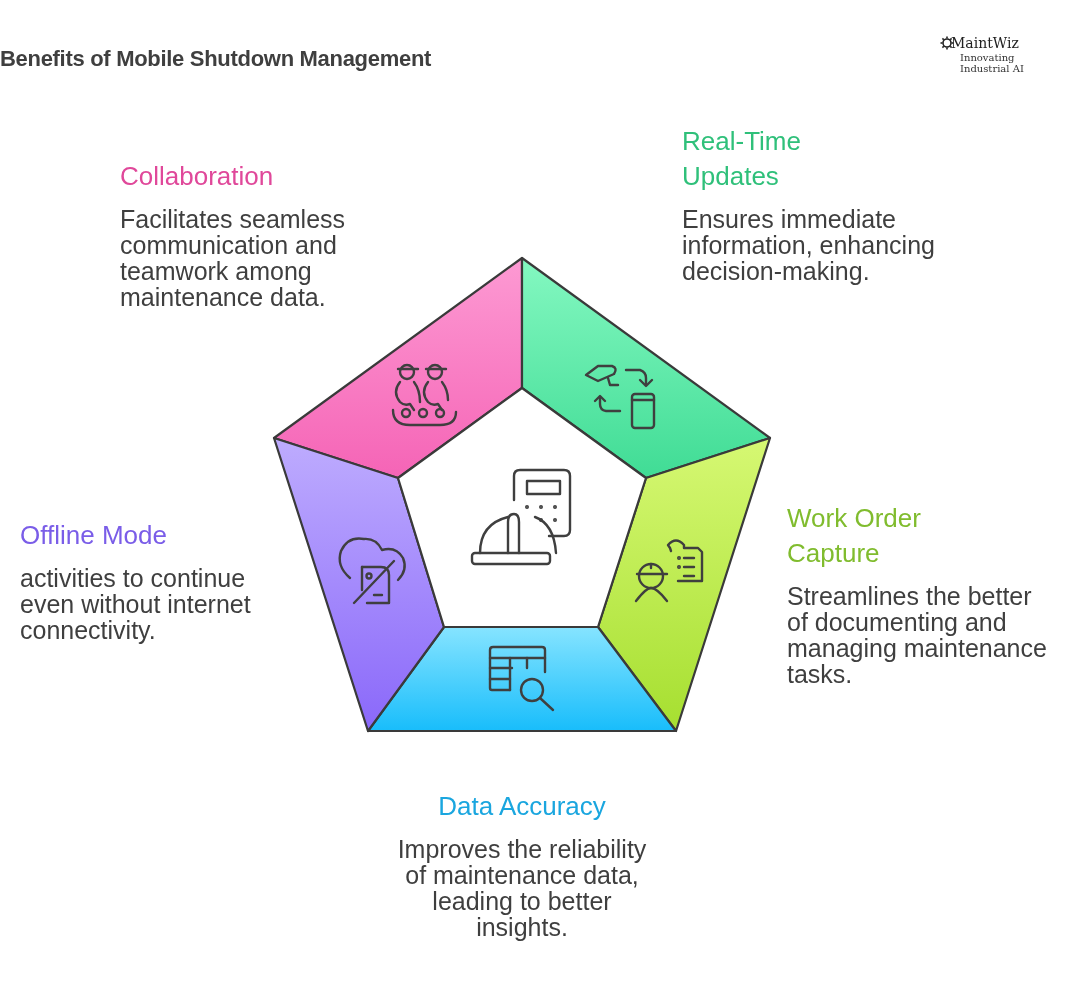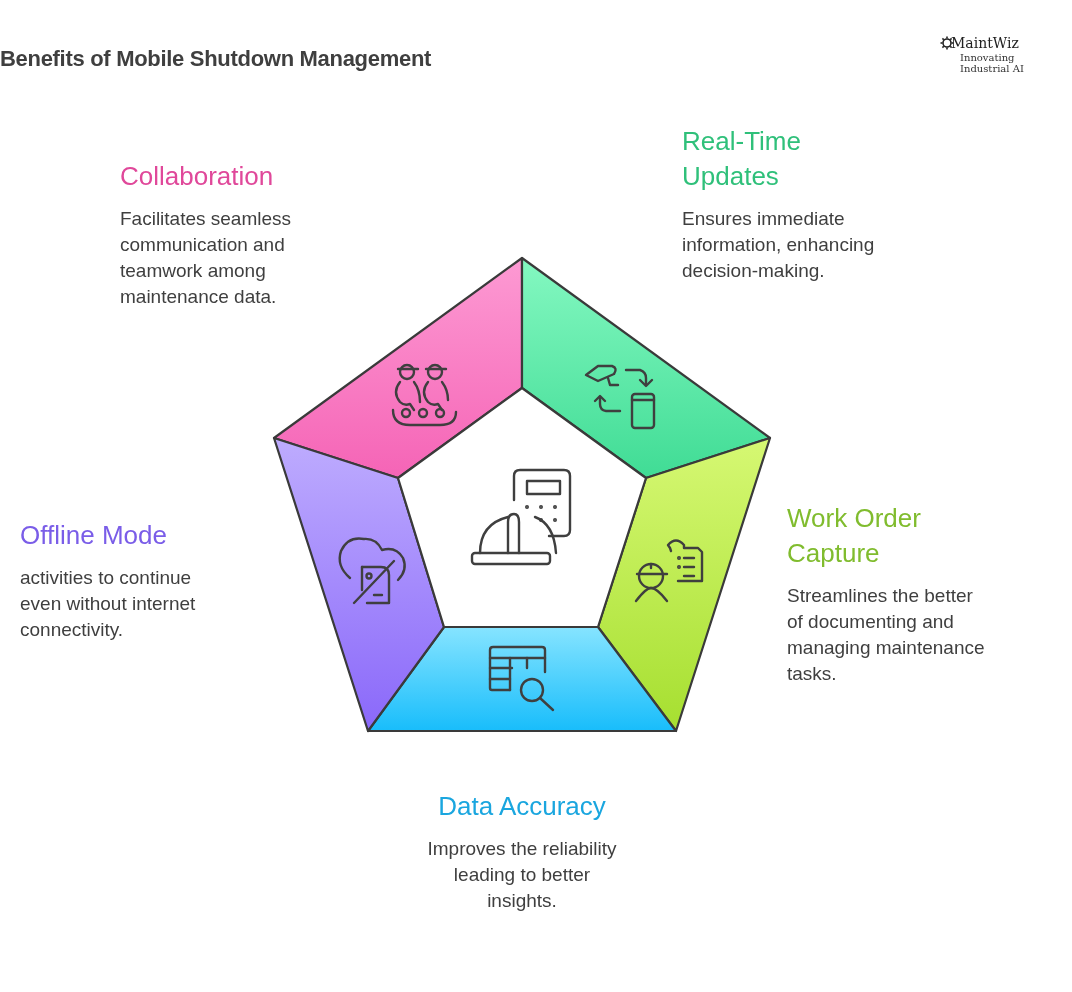--- a/index.html
+++ b/index.html
@@ -5,21 +5,21 @@
   html, body { margin: 0; padding: 0; background: #ffffff; }
   body { width: 1072px; height: 992px; position: relative; overflow: hidden;
          font-family: "Liberation Sans", "DejaVu Sans", sans-serif; }
   .title { position: absolute; left: 0; width: 1044px; top: 46px; text-align: left;
            font-size: 22px; font-weight: bold; color: #3f3f3f; letter-spacing: -0.3px; }
   .logo { position: absolute; left: 940px; top: 34px; width: 110px; }
   .logo-name { font-family: "DejaVu Serif", serif; font-size: 14px; color: #222; line-height: 18px; display: flex; align-items: center; }
   .logo-tag { font-family: "DejaVu Serif", serif; font-size: 10px; color: #333; margin-left: 20px; margin-top: 0px; }
   .block { position: absolute; }
   .block .head { font-size: 26px; line-height: 35px; }
-  .block .desc { font-size: 19px; line-height: 26px; color: #3f3f3f; margin-top: 12px; }
+  .block .desc { font-size: 25px; line-height: 26px; color: #3f3f3f; margin-top: 12px; }
   .right { }
   .left { text-align: left; }
   .center { text-align: center; }
   svg.diagram { position: absolute; left: 0; top: 0; }
 </style>
 </head>
 <body>
 
 <div class="title">Benefits of Mobile Shutdown Management</div>
 
@@ -192,16 +192,17 @@
     <div>activities to continue</div>
     <div>even without internet</div>
     <div>connectivity.</div>
   </div>
 </div>
 
 <div class="block center" style="left:372px; width:300px; top:789px;">
   <div class="head" style="color:#1aa6df;">Data Accuracy</div>
   <div class="desc">
     <div>Improves the reliability</div>
+    <div>of maintenance data,</div>
     <div>leading to better</div>
     <div>insights.</div>
   </div>
 </div>
 
 </body></html>

